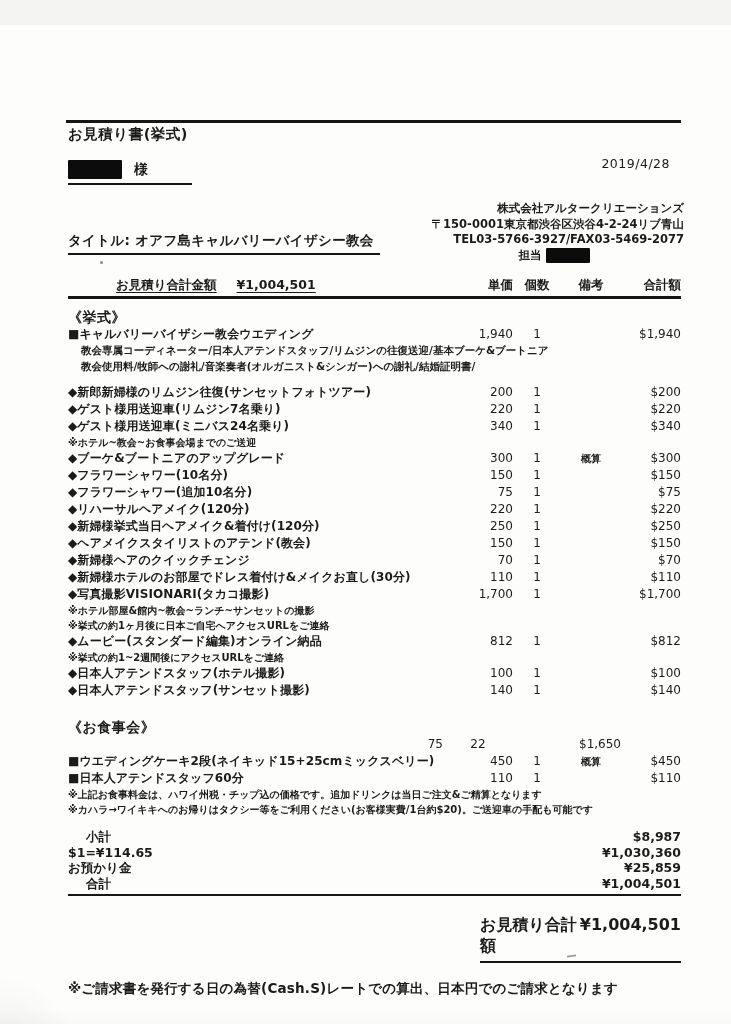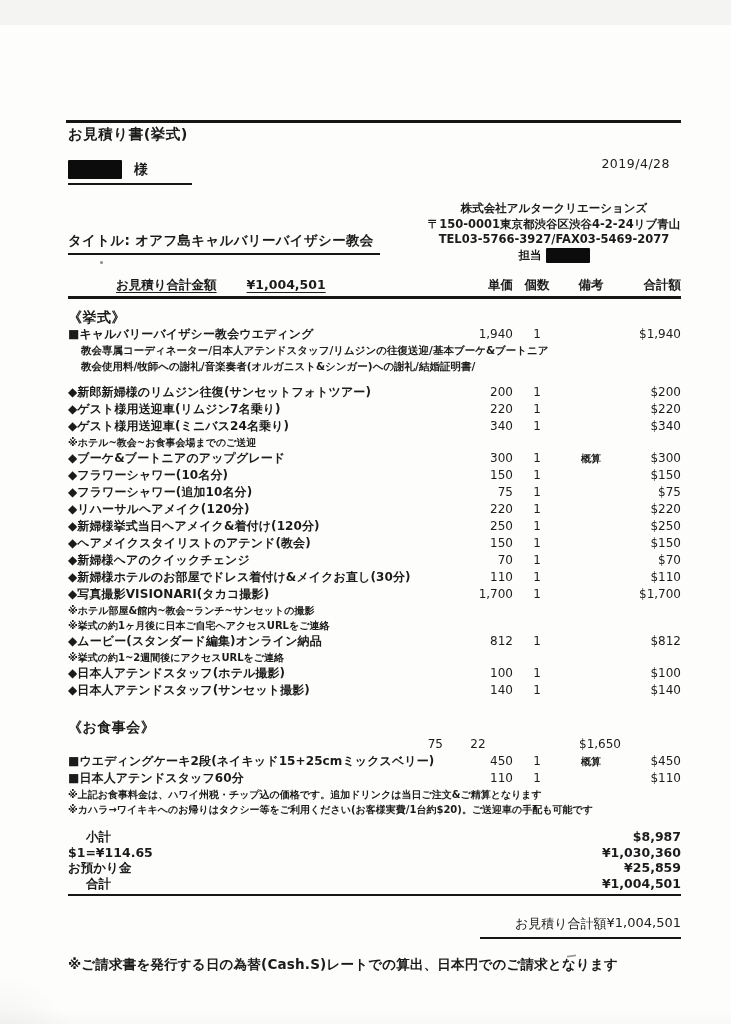--- a/index.html
+++ b/index.html
@@ -21,44 +21,44 @@
   
   .topline { position:absolute; top:95px; left:66px; width:615px; height:3px; background:#161616; }
   .doc-title { position:absolute; top:100px; left:68px; font-size:14.5px; font-weight:bold; letter-spacing:0.5px; }
   .doc-date { position:absolute; top:131px; right:61px; font-size:12.5px; font-weight:500; letter-spacing:0.5px; }
   .customer { position:absolute; top:134px; left:68px; width:124px; border-bottom:2.5px solid #161616; padding-bottom:4px; white-space:nowrap; }
   .redact { display:inline-block; background:#0c0c0c; vertical-align:middle; border-radius:1px; }
   .redact-name { width:54px; height:19px; margin-right:12px; }
   .redact-contact { width:44px; height:15px; margin-left:2px; }
   .honorific { font-size:14px; font-weight:bold; vertical-align:middle; }
   .greeting { position:absolute; top:163px; left:70px; font-size:12px; font-weight:600; }
-  .company { position:absolute; top:176px; left:424px; width:260px; text-align:center; font-size:11.5px; line-height:15.5px; font-weight:600; }
+  .company { position:absolute; top:176px; left:424px; width:260px; text-align:right; font-size:11.5px; line-height:15.5px; font-weight:600; }
   .company .contact-line { display:flex; align-items:center; justify-content:center; gap:2px; }
   .subject { position:absolute; top:207px; left:68px; font-size:13.5px; font-weight:bold; border-bottom:2px solid #161616; padding:0 6px 3px 0; letter-spacing:0.3px; }
   
   .body { position:absolute; top:252px; left:68px; width:613px; }
   .table-header {
     display:grid; grid-template-columns:1fr 70px 48px 60px 60px; align-items:end;
     border-bottom:3px solid #161616; padding-bottom:2px; font-size:12.5px; font-weight:bold;
   }
-  .th-left { padding-left:48px; display:flex; gap:30px; text-decoration:underline; text-underline-offset:3px; }
+  .th-left { padding-left:48px; display:flex; gap:20px; text-decoration:underline; text-underline-offset:3px; }
   .th-unit { text-align:right; } .th-qty { text-align:center; } .th-note { text-align:center; } .th-total { text-align:right; }
   .gap { height:10px; }
   .row-section { font-size:14px; font-weight:bold; line-height:18px; margin-top:9px; letter-spacing:0.5px; }
   .row-item { display:grid; grid-template-columns:1fr 70px 48px 60px 60px; font-size:12px; line-height:17px; }
   .c-desc { font-weight:600; letter-spacing:0.1px; white-space:nowrap; overflow:hidden; }
   .c-unit { text-align:right; font-weight:500; } .c-qty { text-align:center; font-weight:500; }
   .c-note { text-align:center; font-size:10px; font-weight:700; } .c-total { text-align:right; font-weight:500; }
   .row-sub { font-size:10.5px; font-weight:600; line-height:15.5px; padding-left:13px; white-space:nowrap; }
   .row-note { font-size:10px; font-weight:600; line-height:15px; white-space:nowrap; }
   .totals { margin-top:12px; border-bottom:2px solid #161616; padding-bottom:3px;text-align:center; }
   .total-row { display:flex; justify-content:space-between; font-size:12.5px; line-height:15.5px; font-weight:600; }
   .total-row.indent .t-label { padding-left:18px; }
   .grand { margin-top:19px; display:flex; justify-content:flex-end; }
-  .grand-inner { display:flex; justify-content:flex-end; width:201px; border-bottom:2.5px solid #161616; padding-bottom:4px; font-size:13px; font-weight:normal; }
+  .grand-inner { display:flex; justify-content:flex-end; width:201px; border-bottom:2.5px solid #161616; padding-bottom:4px; font-size:16px; font-weight:bold; }
   .footer-note { margin-top:17px; font-size:13.5px; font-weight:bold; letter-spacing:0.2px; }
   .artifact-dash { position:absolute; top:930px; left:567px; width:9px; height:2px; background:#9a9a9a; transform:rotate(-8deg); }
   .artifact-dot { position:absolute; top:236px; left:100px; width:3px; height:3px; background:#8a8a8a; border-radius:50%; }
 </style>
 </head>
 <body>
 
 <div class="page">
 
   <div class="topline"></div>

